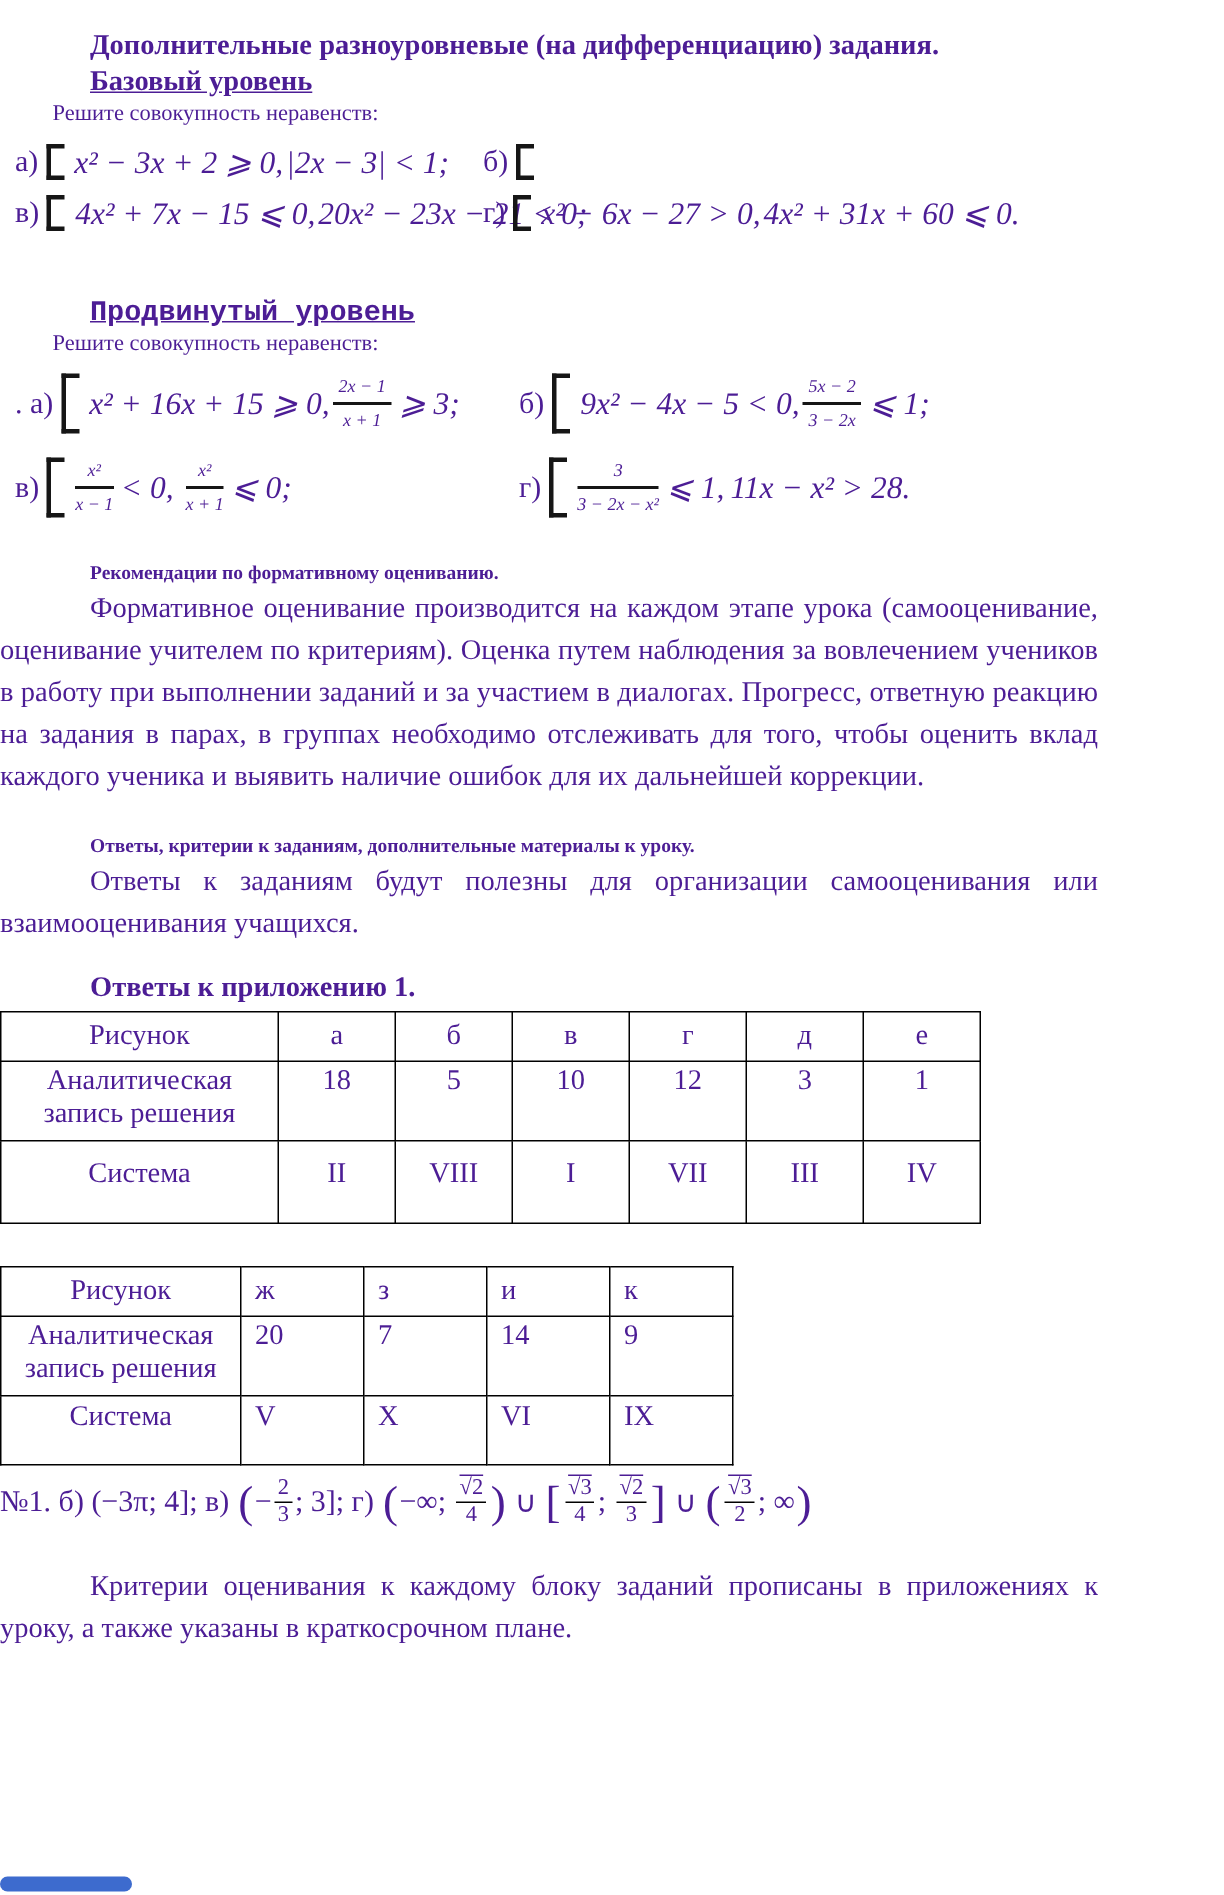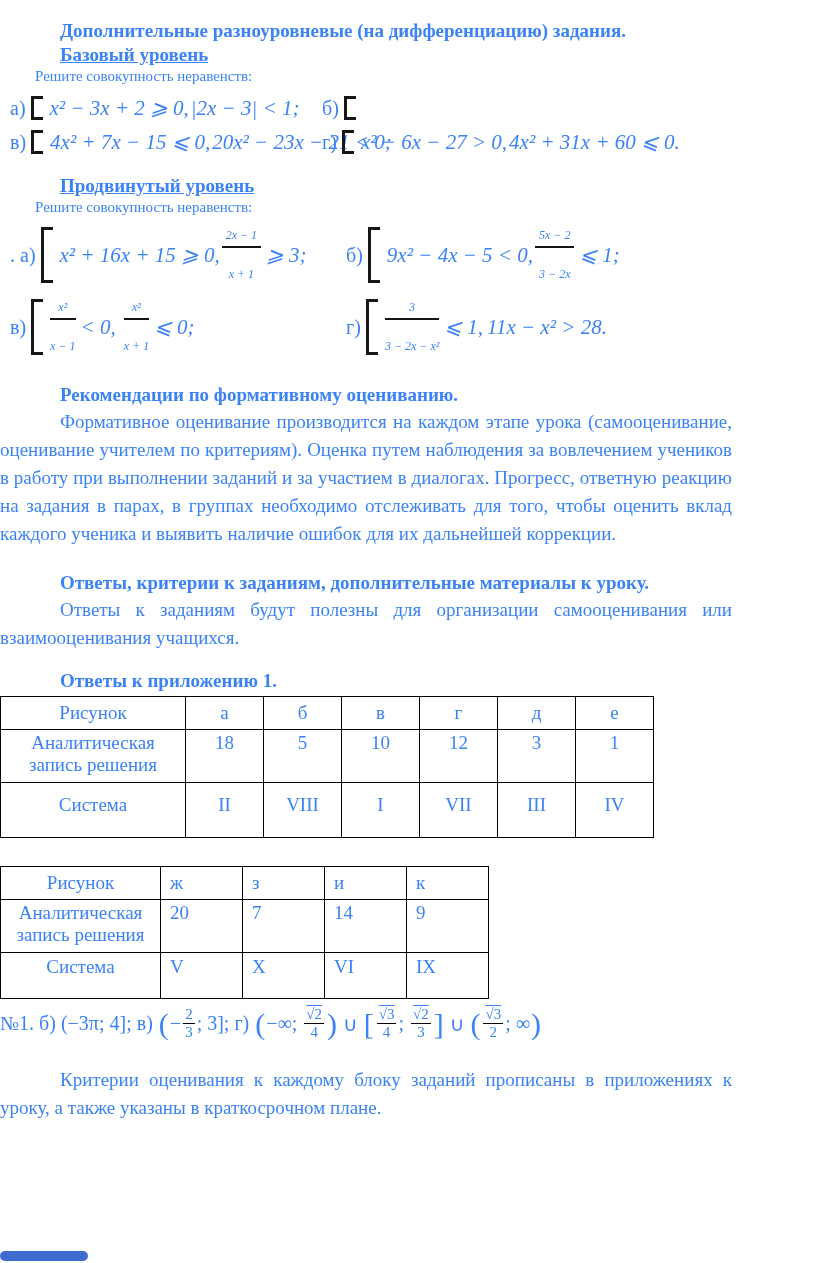--- a/index.html
+++ b/index.html
@@ -1,18 +1,18 @@
 <!DOCTYPE html>
 <html><head>
 <meta charset="utf-8">
 <style>
   html,body { margin:0; padding:0; background:#ffffff; }
   .page {
     position:relative; width:732px; height:1263px; overflow:hidden;
-    background:#ffffff; color:#3b82f6;
+    background:#ffffff; color:#4c1d95;
     font-family:"Liberation Serif", serif;
   }
 
   .title      { margin:20px 0 0 60px; font-size:19px; font-weight:bold; }
   .level-head { margin:2px 0 0 60px;  font-size:19px; font-weight:bold; text-decoration:underline; }
   .task-line  { margin:2px 0 0 35px;  font-size:15px; }
 
   
   .math-grid { display:grid; padding-left:10px; }
   .math-grid.basic { grid-template-columns:312px auto; margin-top:10px; row-gap:8px; }
@@ -23,23 +23,23 @@
   .bracket {
     align-self:stretch; width:9px; flex:0 0 9px; margin:1px 7px 1px 0;
     border-left:3px solid #161616; border-top:3px solid #161616; border-bottom:3px solid #161616;
   }
   .lines { display:flex; flex-direction:row; justify-content:center; gap:2px; }
   .mline { font-style:italic; font-size:21px; line-height:26px; white-space:nowrap;
            display:flex; align-items:center; gap:5px; }
   .frac { display:inline-flex; flex-direction:column; text-align:center;
           font-size:12px; line-height:19px; }
   .frac .num { border-bottom:2px solid #161616; padding:0 4px 1px; }
-  .frac .den { padding-top:17px; }
-
-  .sec-head   { margin:28px 0 0 60px; font-size:19px; font-weight:bold; }
+  .frac .den { padding-top:1px; }
+
+  .sec-head   { margin:28px 0 0 60px; font-size:13px; font-weight:bold; }
   .para       { margin:2px 0 0 0; font-size:19px; line-height:28px; text-align:justify; text-indent:60px; }
 
   .app-head-1 { margin:18px 0 0 60px; font-size:19px; font-weight:bold; }
   .app-head-2 { margin:14px 0 0 60px; font-size:19px; font-weight:bold; }
 
   table { border-collapse:collapse; }
   td { border:1.6px solid #000; font-size:19px; text-align:center; padding:2px 4px; }
   .tbl1 { margin-top:4px; }
   .tbl2 { margin-top:28px; }
   tr.r1 td { height:28px; }
@@ -101,21 +101,21 @@
     <div class="sys">
       <span class="sys-label">г)</span>
       <span class="bracket"></span>
       <span class="lines">
         <span class="mline">x² − 6x − 27 &gt; 0,</span>
         <span class="mline">4x² + 31x + 60 ⩽ 0.</span>
       </span>
     </div>
   </div>
 
-  <div class="level-head" style="margin-top:20px;">Продвинутый уровень</div>
+  <div class="level-head" style="margin-top:42px;font-family:Liberation Mono, monospace;">Продвинутый уровень</div>
   <div class="task-line">Решите совокупность неравенств:</div>
 
   <div class="math-grid adv">
 
     <div class="sys">
       <span class="sys-label">. а)</span>
       <span class="bracket"></span>
       <span class="lines">
         <span class="mline">x² + 16x + 15 ⩾ 0,</span>
         <span class="mline">

